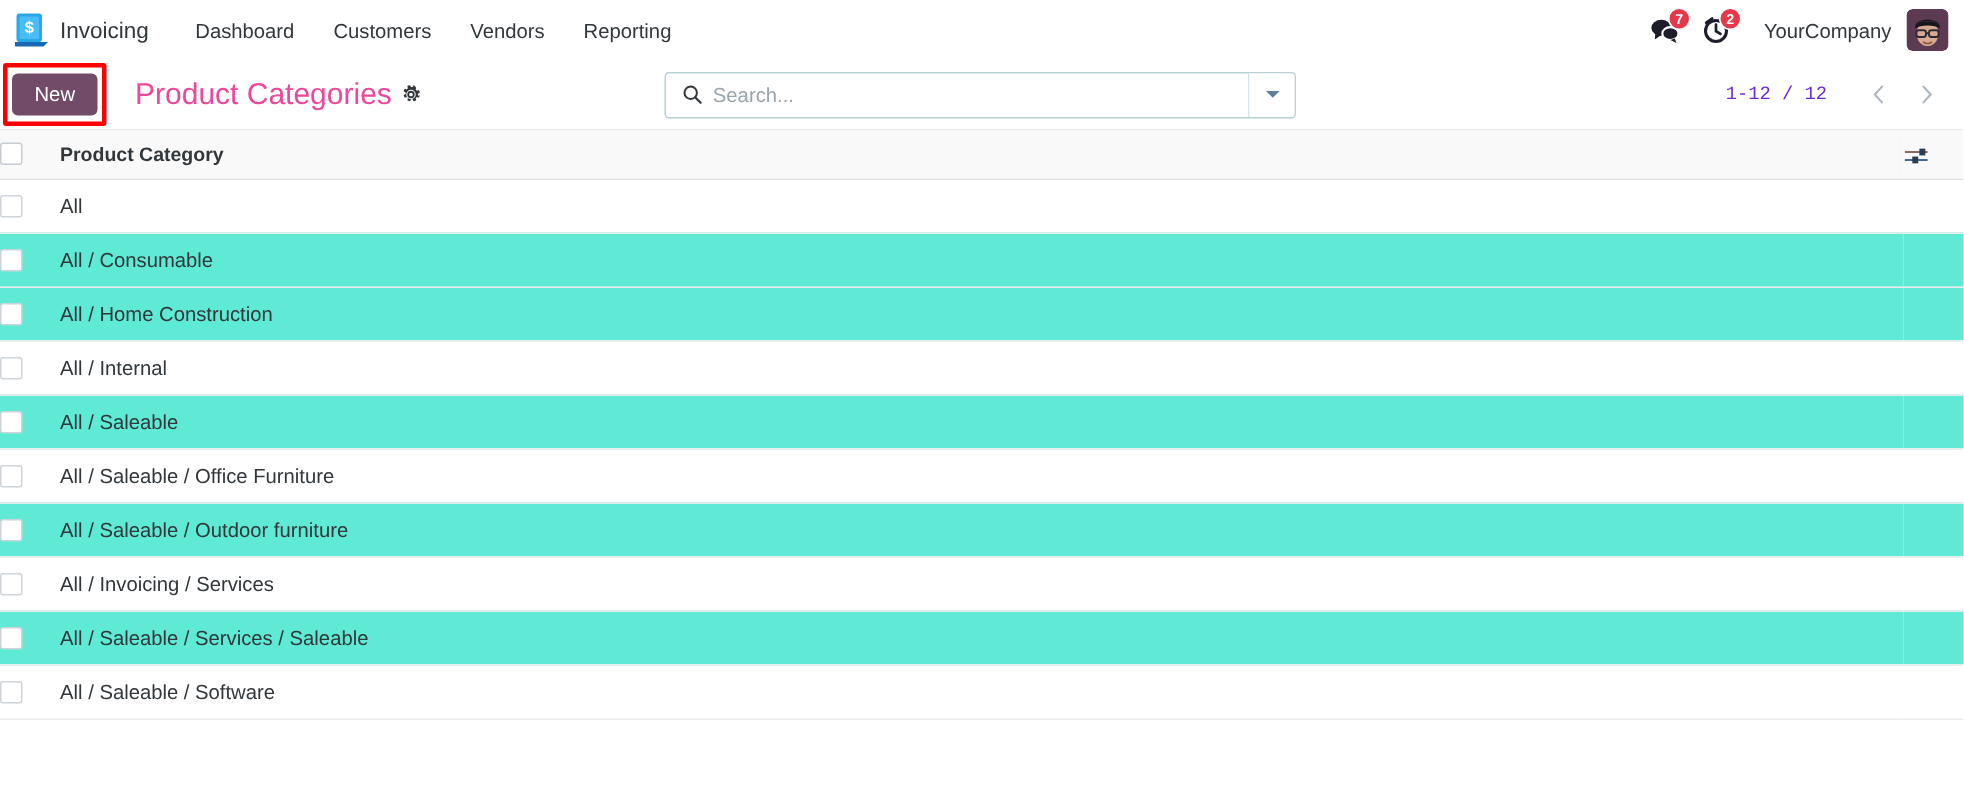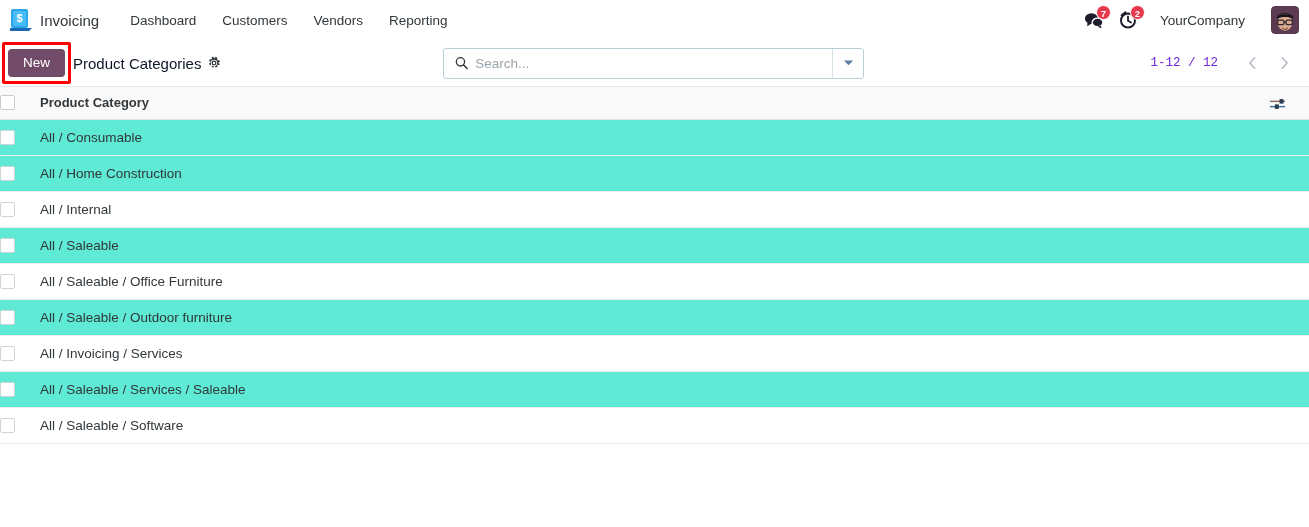--- a/index.html
+++ b/index.html
@@ -88,21 +88,21 @@
     font-size: 9.5px;
     font-weight: 700;
     line-height: 15px;
     text-align: center;
     border: 1.5px solid #ffffff;
   }
 
   .company-name {
     font-size: 13.5px;
     color: #31373b;
-    padding: 0 26px 0 14px;
+    padding: 0 10px 0 14px;
     white-space: nowrap;
     cursor: pointer;
   }
 
   .avatar {
     width: 28px;
     height: 28px;
     border-radius: 4px;
     overflow: hidden;
     flex: 0 0 auto;
@@ -111,20 +111,21 @@
   }
 
   
   .control-panel {
     height: 46px;
     display: flex;
     align-items: center;
     background: #ffffff;
     padding: 0 10px 0 0;
     position: relative;
+    gap: 17px;
   }
 
   .new-btn-holder {
     position: relative;
     margin-left: 8px;
     margin-right: 8px;
     flex: 0 0 auto;
   }
 
   .new-btn {
@@ -149,22 +150,22 @@
     bottom: -7px;
     border: 3px solid #ff0000;
     border-radius: 2px;
     pointer-events: none;
   }
 
   .breadcrumb {
     display: flex;
     align-items: center;
     gap: 6px;
-    font-size: 15px;
-    color: #0f172a;
+    font-size: 20px;
+    color: #ec4899;
     white-space: nowrap;
   }
 
   .gear-icon { display: block; }
 
   .search-wrap {
     position: absolute;
     left: 443px;
     width: 421px;
     height: 31px;
@@ -417,20 +418,27 @@
           <svg class="sliders-icon" width="17" height="14" viewBox="0 0 18 14">
             <path d="M1 4.2 L17 4.2" stroke="#8d6a5c" stroke-width="1.5"></path>
             <path d="M1 9.8 L17 9.8" stroke="#3f6c96" stroke-width="1.5"></path>
             <rect x="11.2" y="1.8" width="4.2" height="4.8" fill="#2b3e55"></rect>
             <rect x="6.2" y="7.4" width="4.2" height="4.8" fill="#2b3e55"></rect>
           </svg>
         </th>
       </tr>
     </thead>
     <tbody>
+        <tr class="row-odd">
+          <td class="col-check">
+            <span class="checkbox"></span>
+          </td>
+          <td class="col-name">All</td>
+          <td class="col-opts"></td>
+        </tr>
         <tr class="row-even">
           <td class="col-check">
             <span class="checkbox"></span>
           </td>
           <td class="col-name">All / Consumable</td>
           <td class="col-opts"></td>
         </tr>
         <tr class="row-even">
           <td class="col-check">
             <span class="checkbox"></span>

